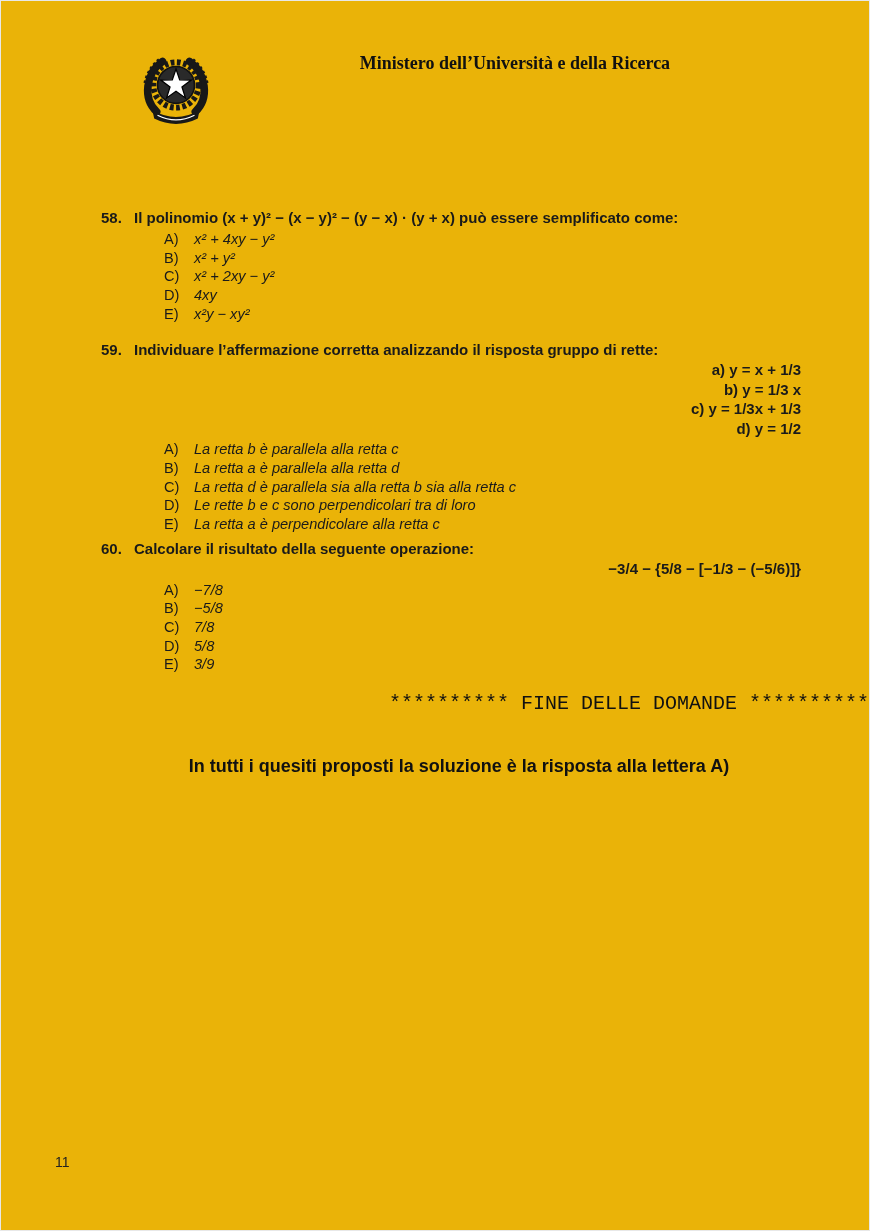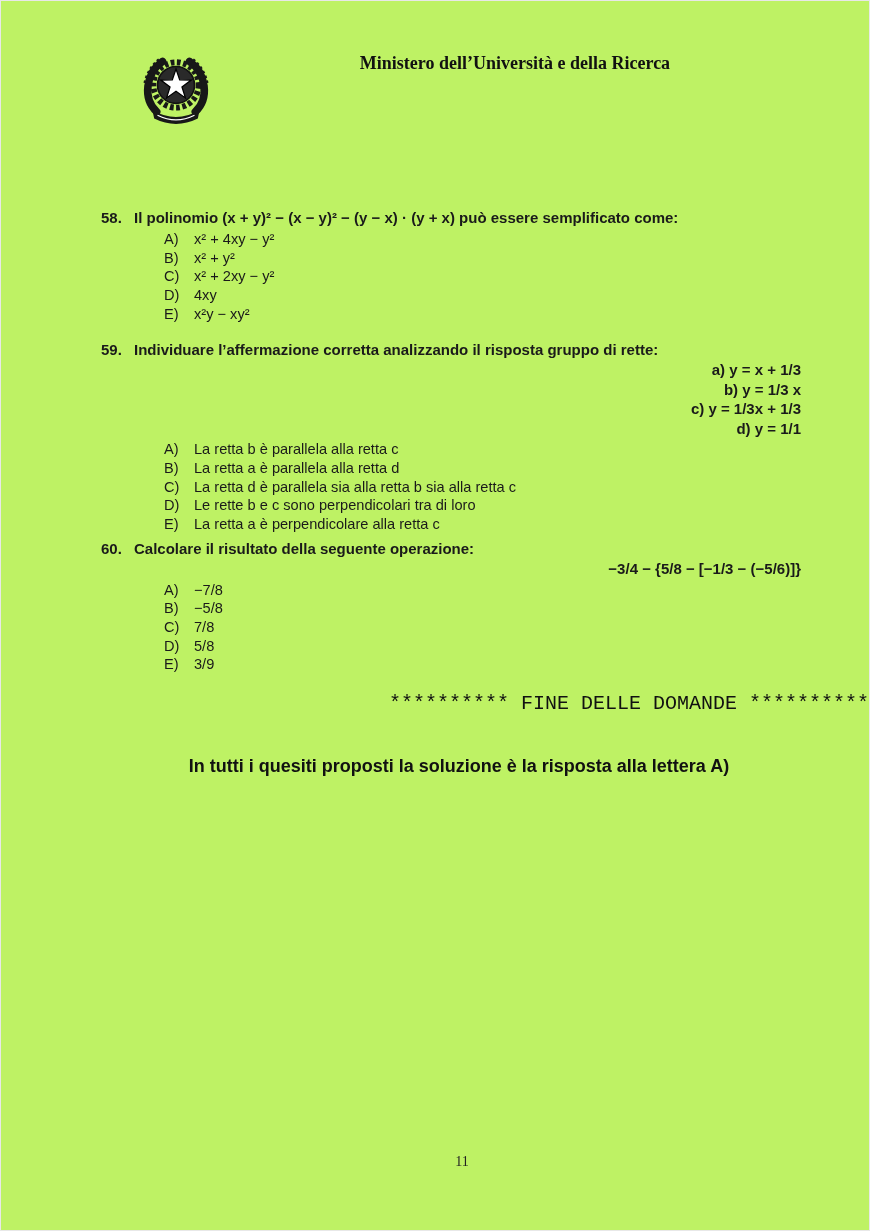--- a/index.html
+++ b/index.html
@@ -1,20 +1,20 @@
 <!DOCTYPE html>
 <html><head>
 <meta charset="utf-8">
 <style>
   html, body { margin:0; padding:0; background:#ffffff; }
   .page {
     position: relative;
     width: 870px;
     height: 1231px;
-    background: #bef264;
+    background: #eab308;
     box-sizing: border-box;
     border: 1px solid #e8e8e8;
     font-family: "Liberation Sans", "DejaVu Sans", sans-serif;
     color: #1a1a1a;
     overflow: hidden;
   }
 
   
   .logo {
     position: absolute;
@@ -44,21 +44,21 @@
   .q-head { display: flex; font-weight: 700; font-size: 15px; line-height: 20px; }
   .q-num { flex: 0 0 33px; }
   .q-text { flex: 1; }
 
   .sublines { margin-left: 33px; font-weight: 700; font-size: 15px; line-height: 19.6px; }
   .subline { white-space: pre; text-align: right; }
 
   .options { margin-left: 63px; margin-top: 2px; font-size: 14.6px; line-height: 18.7px; }
   .option { display: flex; }
   .opt-letter { flex: 0 0 30px; }
-  .opt-text { flex: 1; }
+  .opt-text { flex: 1; font-style: italic; }
 
   
   .end-marker {
     position: absolute;
     left: 50px; right: 0;
     top: 691px;
     text-align: right;
     font-family: Liberation Mono, monospace;
     font-size: 20px;
     color: #111;
@@ -69,22 +69,22 @@
     top: 755px;
     text-align: center;
     font-weight: 700;
     font-size: 18px;
     color: #111;
   }
   .page-number {
     position: absolute;
     left: 54px; right: 0;
     top: 1153px;
-    text-align: center;
-    font-family: Liberation Serif, serif;
+    text-align: left;
+    font-family: Liberation Sans, sans-serif;
     font-size: 14px;
     color: #222;
   }
 </style>
 </head>
 <body>
 
 <div class="page">
 
   <svg class="logo" viewBox="0 0 100 100" xmlns="http://www.w3.org/2000/svg" aria-hidden="true">
@@ -137,21 +137,21 @@
 
   <div class="question q59">
     <div class="q-head">
       <span class="q-num">59.</span>
       <span class="q-text">Individuare l’affermazione corretta analizzando il risposta gruppo di rette:</span>
     </div>
     <div class="sublines">
       <div class="subline">a) y = x + 1/3</div>
       <div class="subline">b) y = 1/3 x</div>
       <div class="subline">c) y = 1/3x + 1/3</div>
-      <div class="subline">d) y = 1/1</div>
+      <div class="subline">d) y = 1/2</div>
     </div>
     <div class="options">
       <div class="option">
         <span class="opt-letter">A)</span>
         <span class="opt-text">La retta b è parallela alla retta c</span>
       </div>
       <div class="option">
         <span class="opt-letter">B)</span>
         <span class="opt-text">La retta a è parallela alla retta d</span>
       </div>

